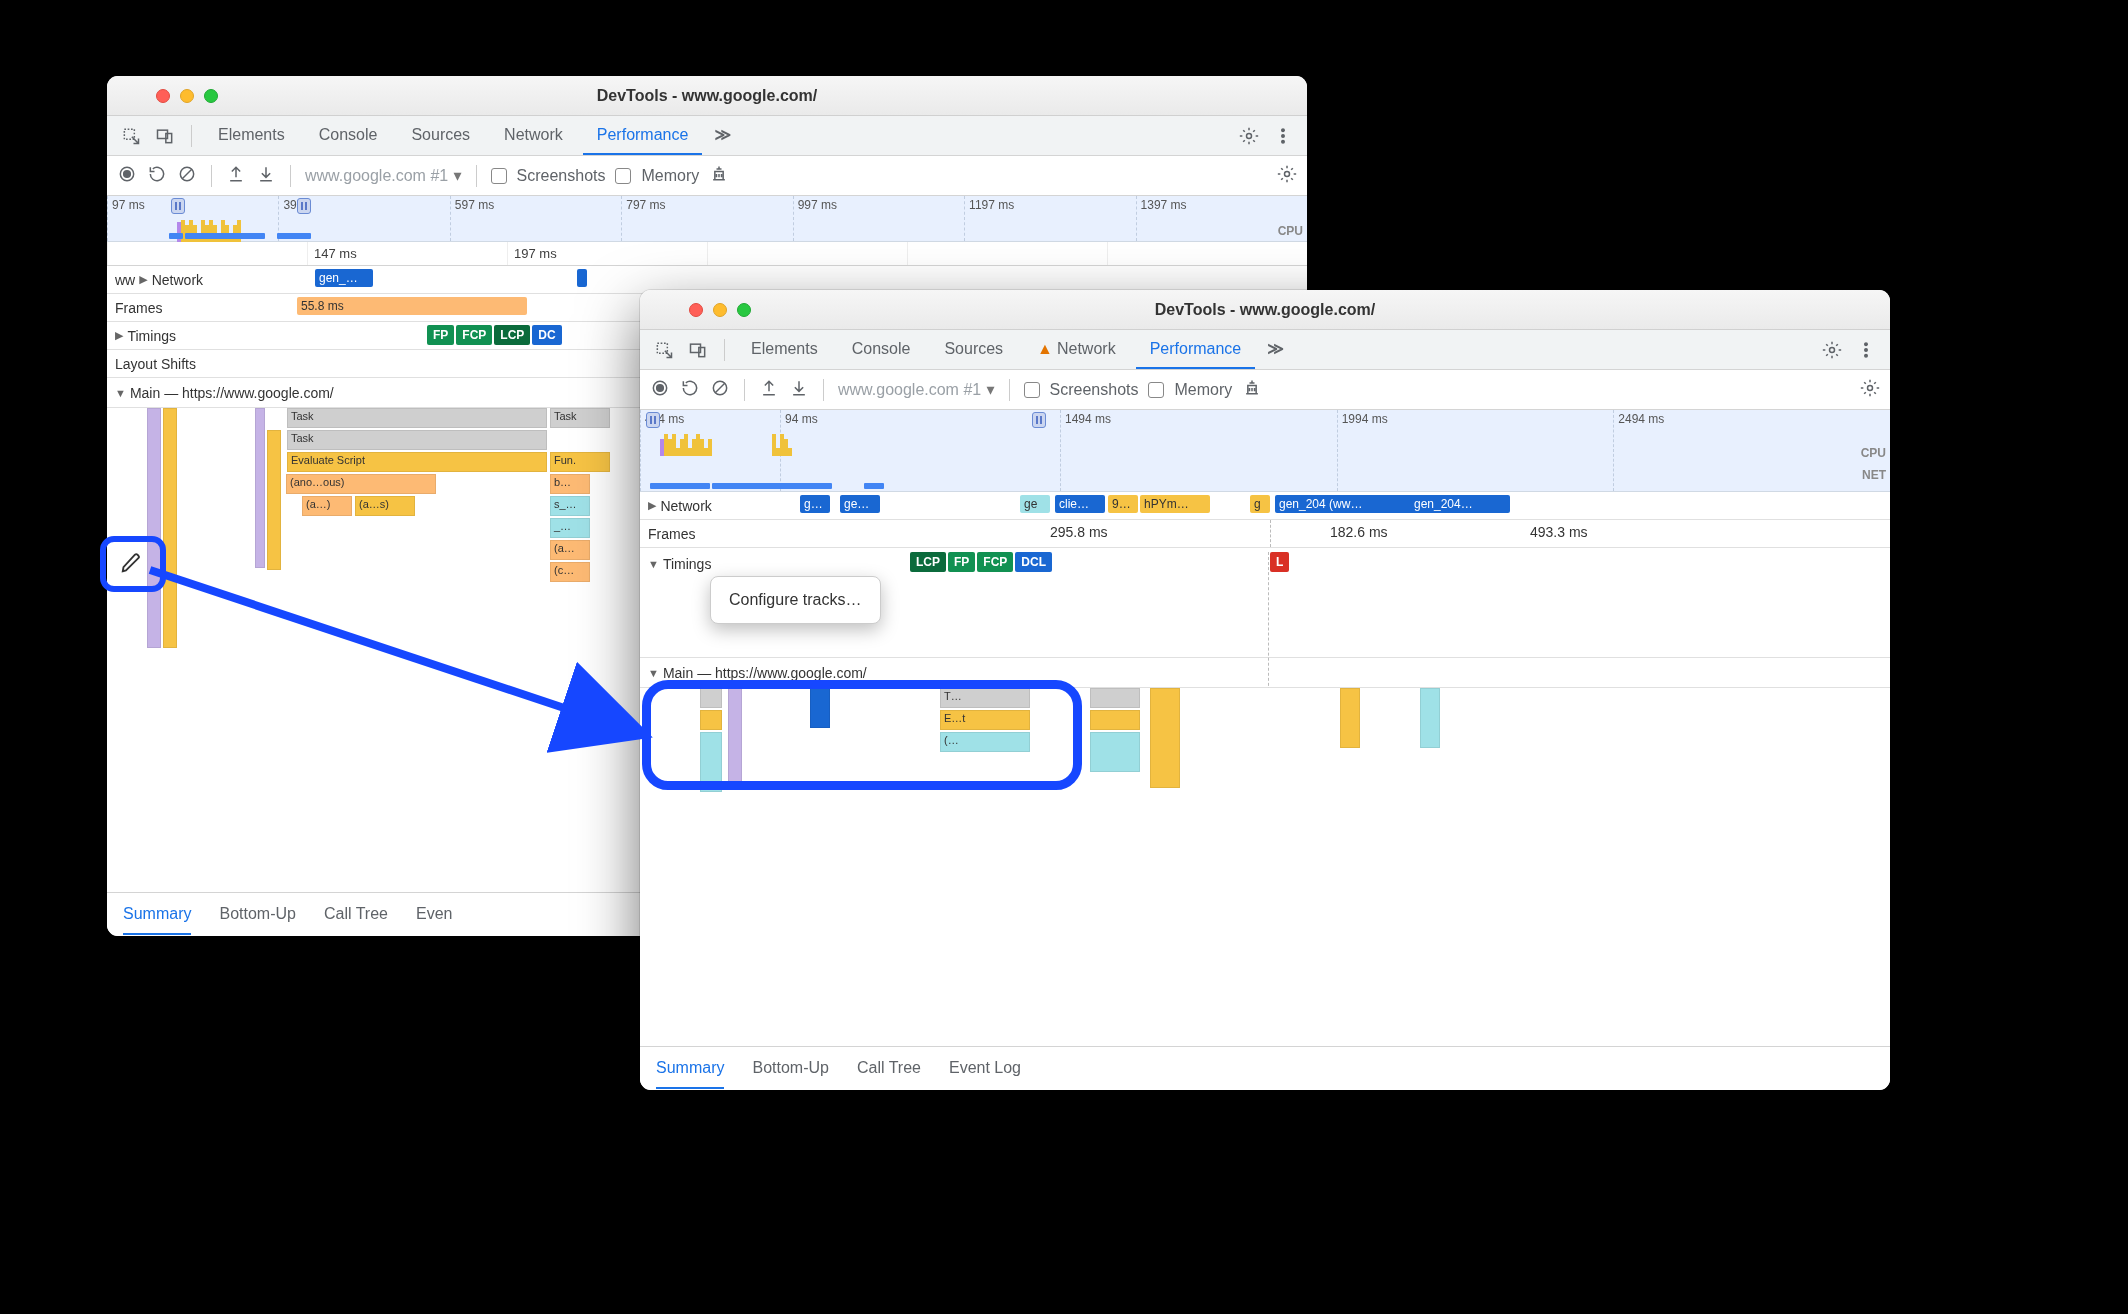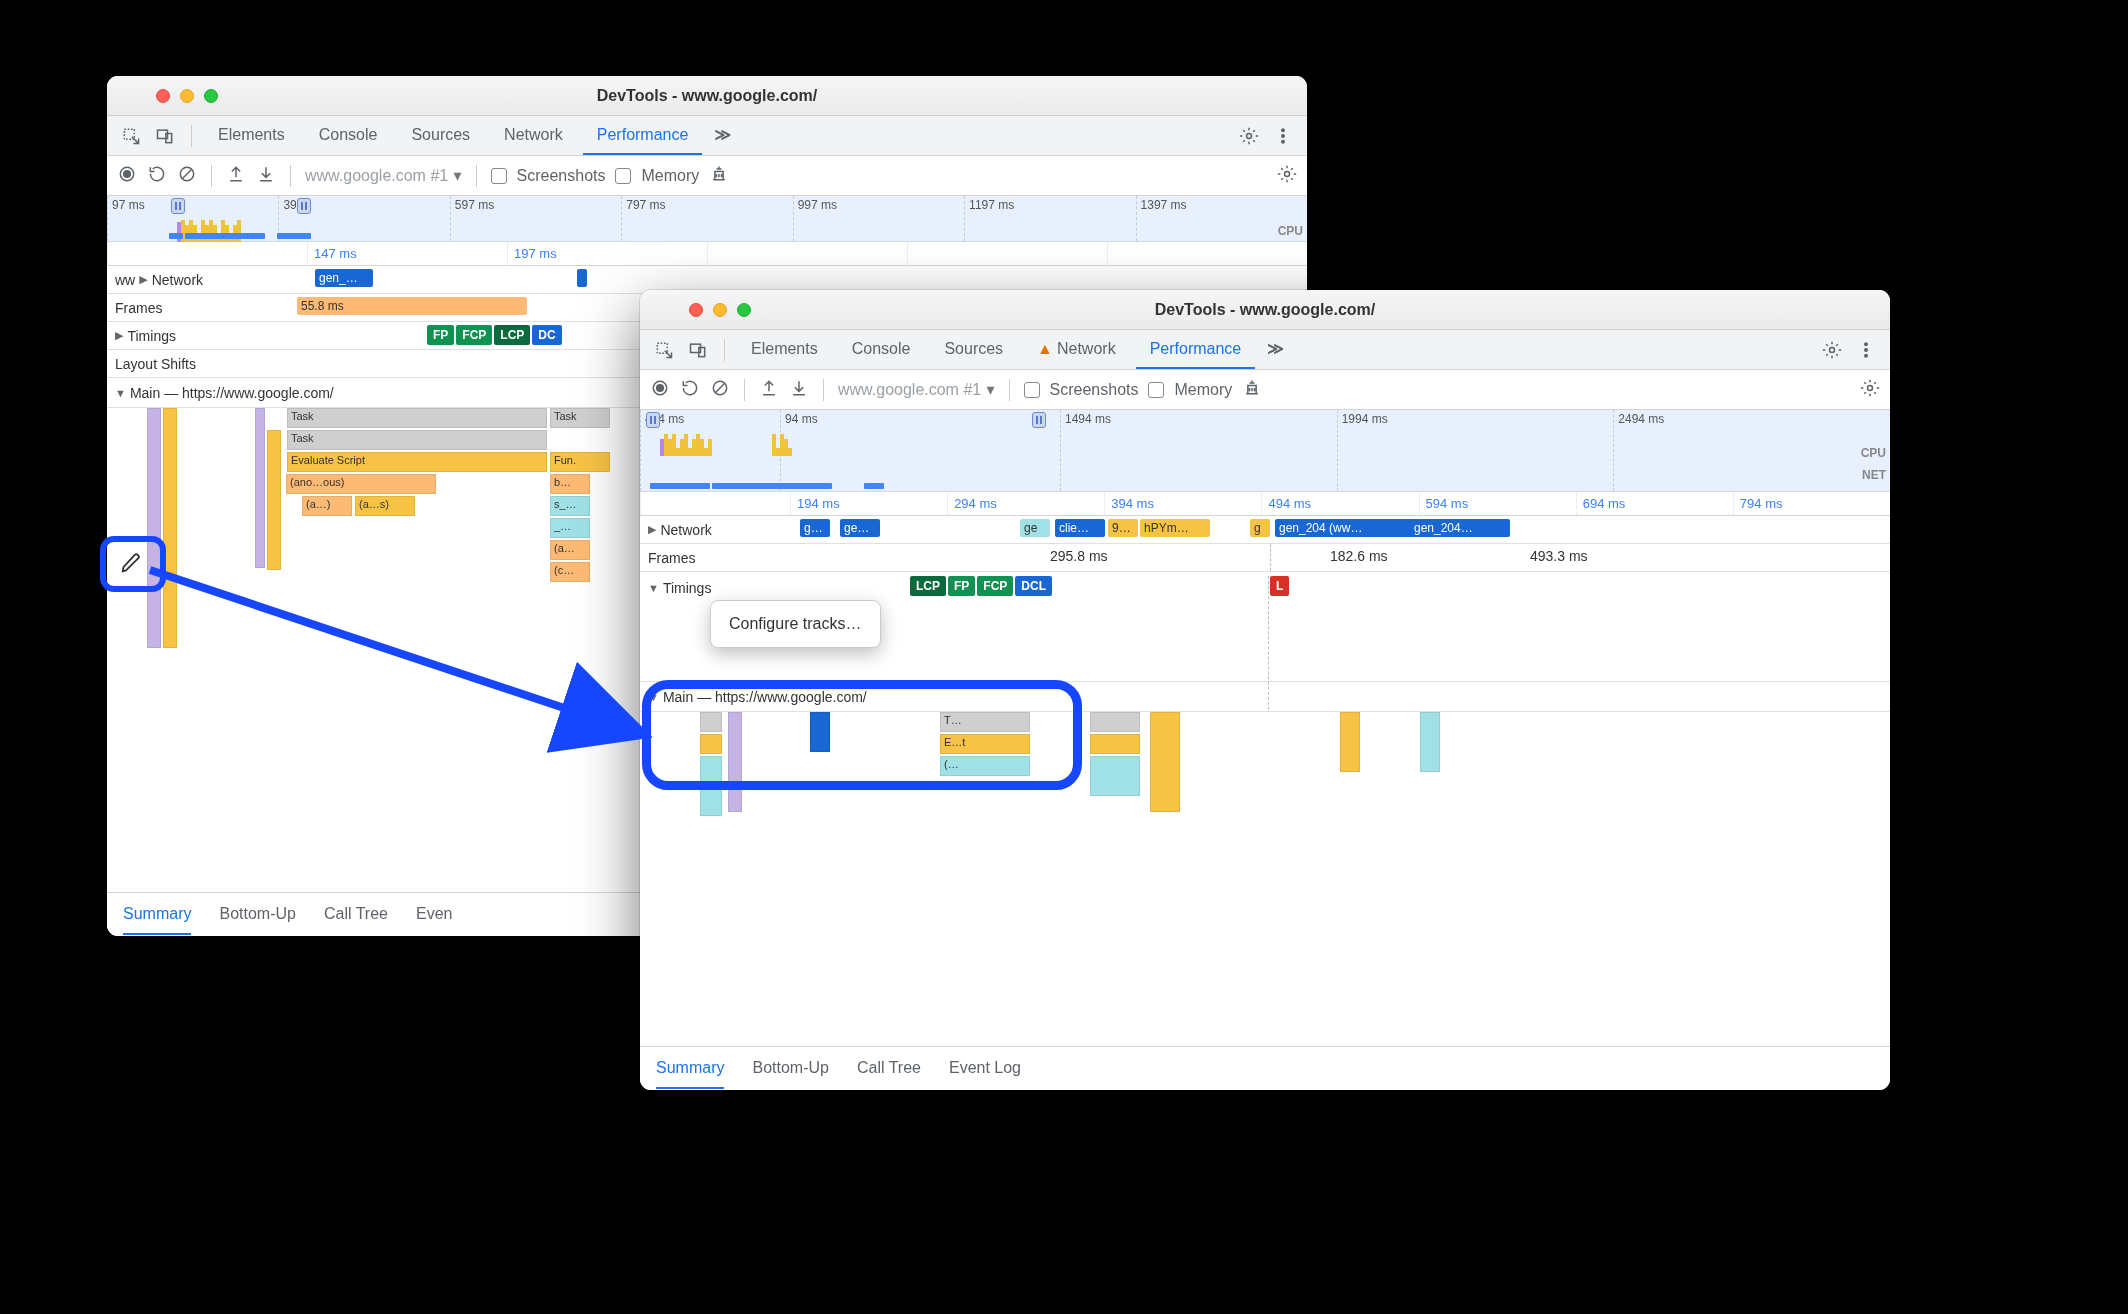--- a/index.html
+++ b/index.html
@@ -143,21 +143,21 @@
     display:flex; gap:2px;
   }
   .nb { height:6px; background:#4285f4; border-radius:1px; }
 
   
   .ruler {
     height: 24px;
     border-bottom:1px solid #d4d4d4;
     display:flex;
     font-size:13px;
-    color:#3b82f6;
+    color:#404040;
     background:#fff;
   }
   .ruler .rt { flex:1; padding-left:6px; border-left:1px solid #eee; display:flex; align-items:center; }
 
   
   .track {
     border-bottom:1px solid #e0e0e0;
     display:flex;
     align-items:center;
     min-height:28px;
@@ -636,44 +636,20 @@
     </div>
     <div class="netbar">
       <div class="nb" style="width:60px;margin-left:10px;"></div>
       <div class="nb" style="width:120px;"></div>
       <div class="nb" style="width:20px;margin-left:30px;"></div>
     </div>
     <div class="cpulabel" style="top:36px;">CPU</div>
     <div class="netlabel" style="top:58px;">NET</div>
   </div>
 
-  <div class="ruler">
-    <div class="rt" style="flex:0 0 150px;"></div>
-    <div class="rt">
-        <span>194 ms</span>
-      </div>
-    <div class="rt">
-        <span>294 ms</span>
-      </div>
-    <div class="rt">
-        <span>394 ms</span>
-      </div>
-    <div class="rt">
-        <span>494 ms</span>
-      </div>
-    <div class="rt">
-        <span>594 ms</span>
-      </div>
-    <div class="rt">
-        <span>694 ms</span>
-      </div>
-    <div class="rt">
-        <span>794 ms</span>
-      </div>
-  </div>
 
   <div class="track">
     <div class="thead" style="width:150px;">
       <span class="tri">▶</span>
       <span>Network</span>
     </div>
     <div class="tbody">
       <div class="chip bg-blue" style="left:10px;width:30px;">g…</div>
       <div class="chip bg-blue" style="left:50px;width:40px;">ge…</div>
       <div class="chip bg-cyan" style="left:230px;width:30px;">ge</div>

